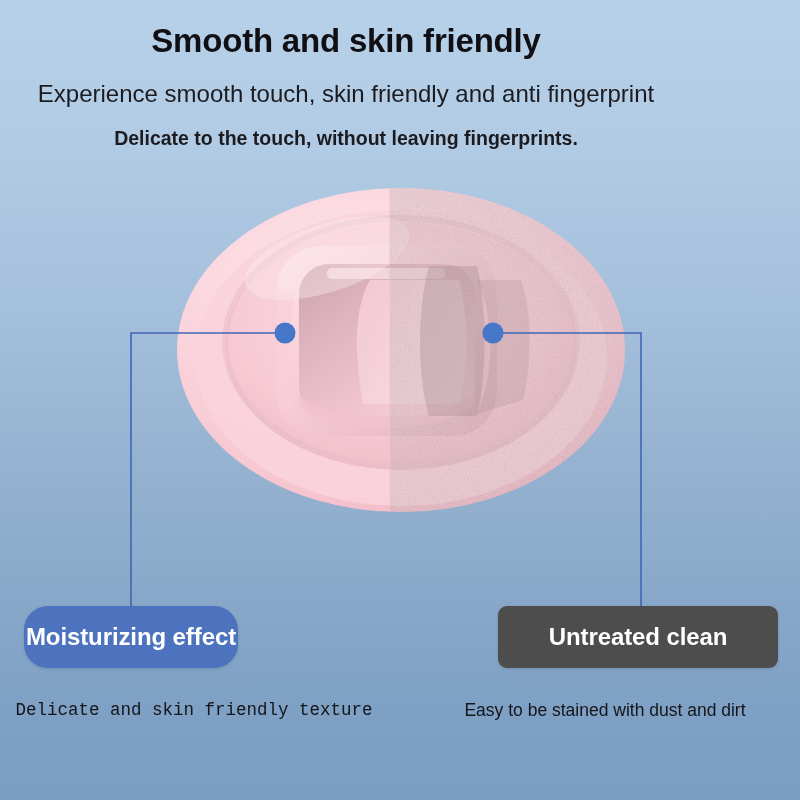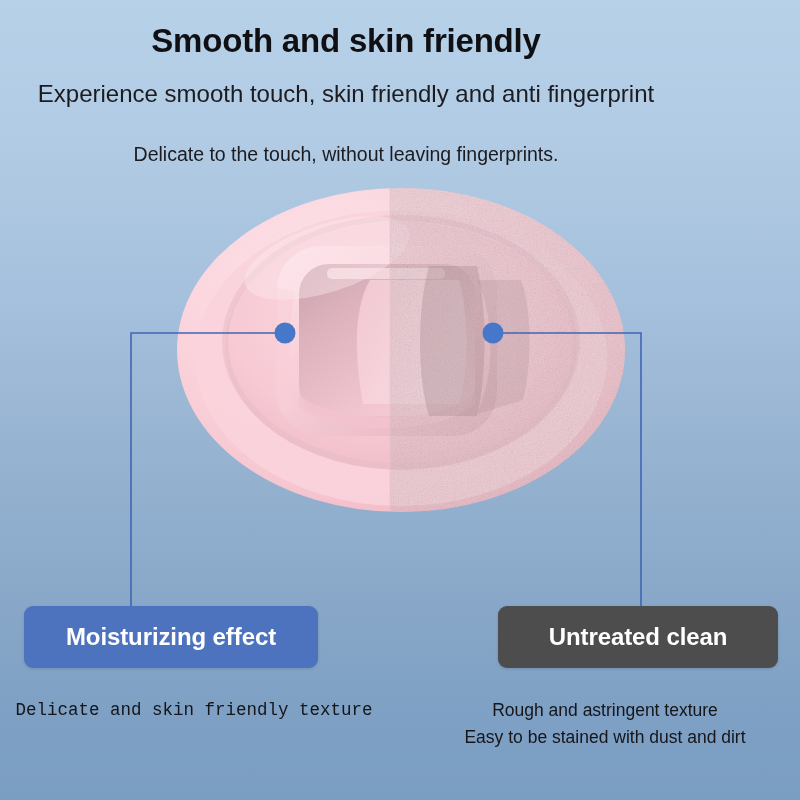--- a/index.html
+++ b/index.html
@@ -47,25 +47,25 @@
     line-height: 1.15;
   }
   .sub1 {
     margin: 0;
     padding-top: 20px;
     font-size: 24px;
     color: #1b1b20;
     font-weight: 400;
   }
   .sub2 {
-    margin: 16px;
+    margin: 0;
     padding-top: 19px;
     font-size: 19.5px;
     color: #1b1b20;
-    font-weight: 400;
+    font-weight: 700;
   }
 
   
   #product {
     position: absolute;
     left: 177px;
     top: 188px;
     width: 448px;
     height: 324px;
   }
@@ -91,22 +91,23 @@
     justify-content: center;
     font-size: 24px;
     font-weight: bold;
     color: #ffffff;
     letter-spacing: -0.1px;
     box-shadow: 0 1px 3px rgba(30,50,80,0.18);
   }
   #pill-left {
     left: 24px;
     top: 606px;
-    width: 294px;
+    width: 214px;
     background: #4d73bf;
+    border-radius: 24px;
   }
   #pill-right {
     left: 498px;
     top: 606px;
     width: 280px;
     background: #4d4d4d;
   }
 
   
   .caption {
@@ -247,17 +248,16 @@
 
   <div class="pill" id="pill-right">
     <span>Untreated clean</span>
   </div>
 
   <div class="caption" id="caption-left">
     <span class="line">Delicate and skin friendly texture</span>
   </div>
 
   <div class="caption" id="caption-right">
-    <span class="line">Rough and astringent texture</span>
     <span class="line">Easy to be stained with dust and dirt</span>
   </div>
 
 </div>
 
 </body></html>

